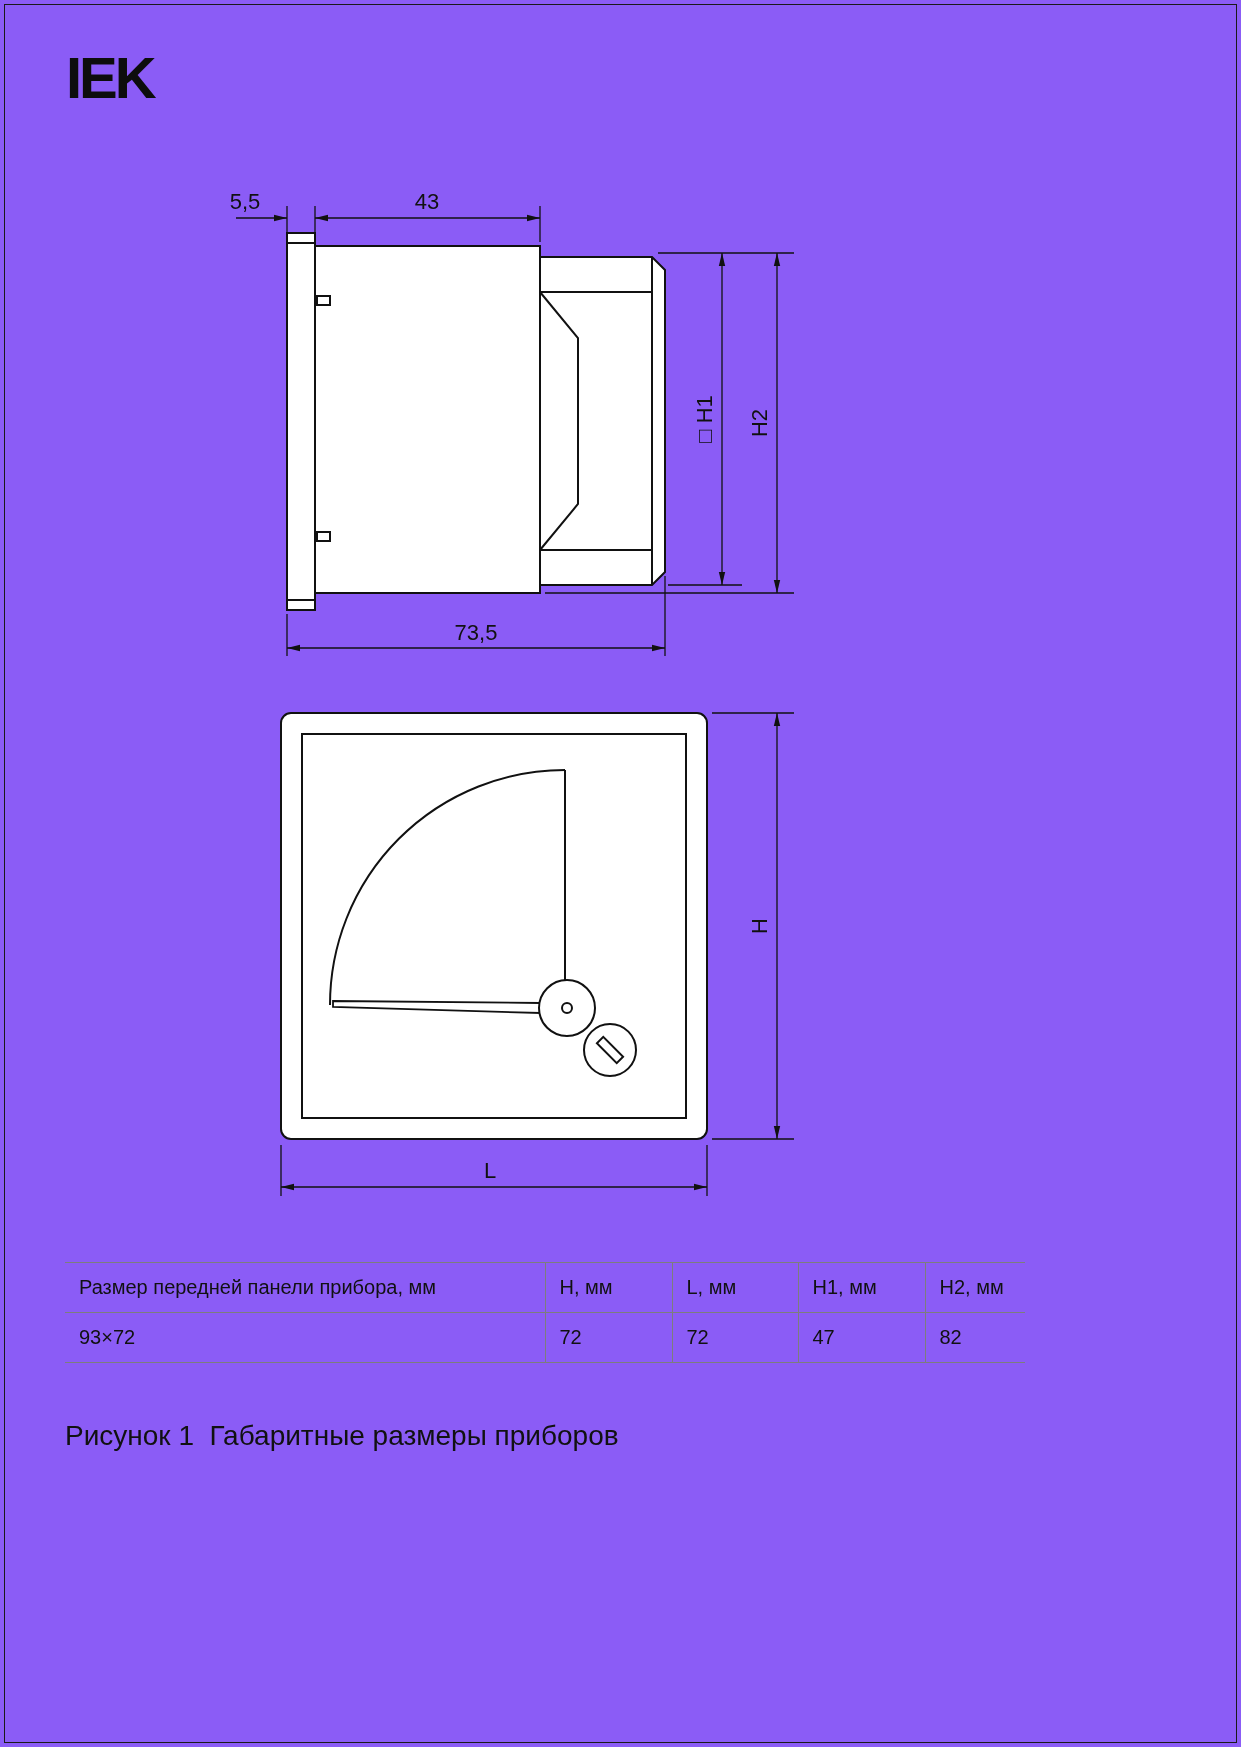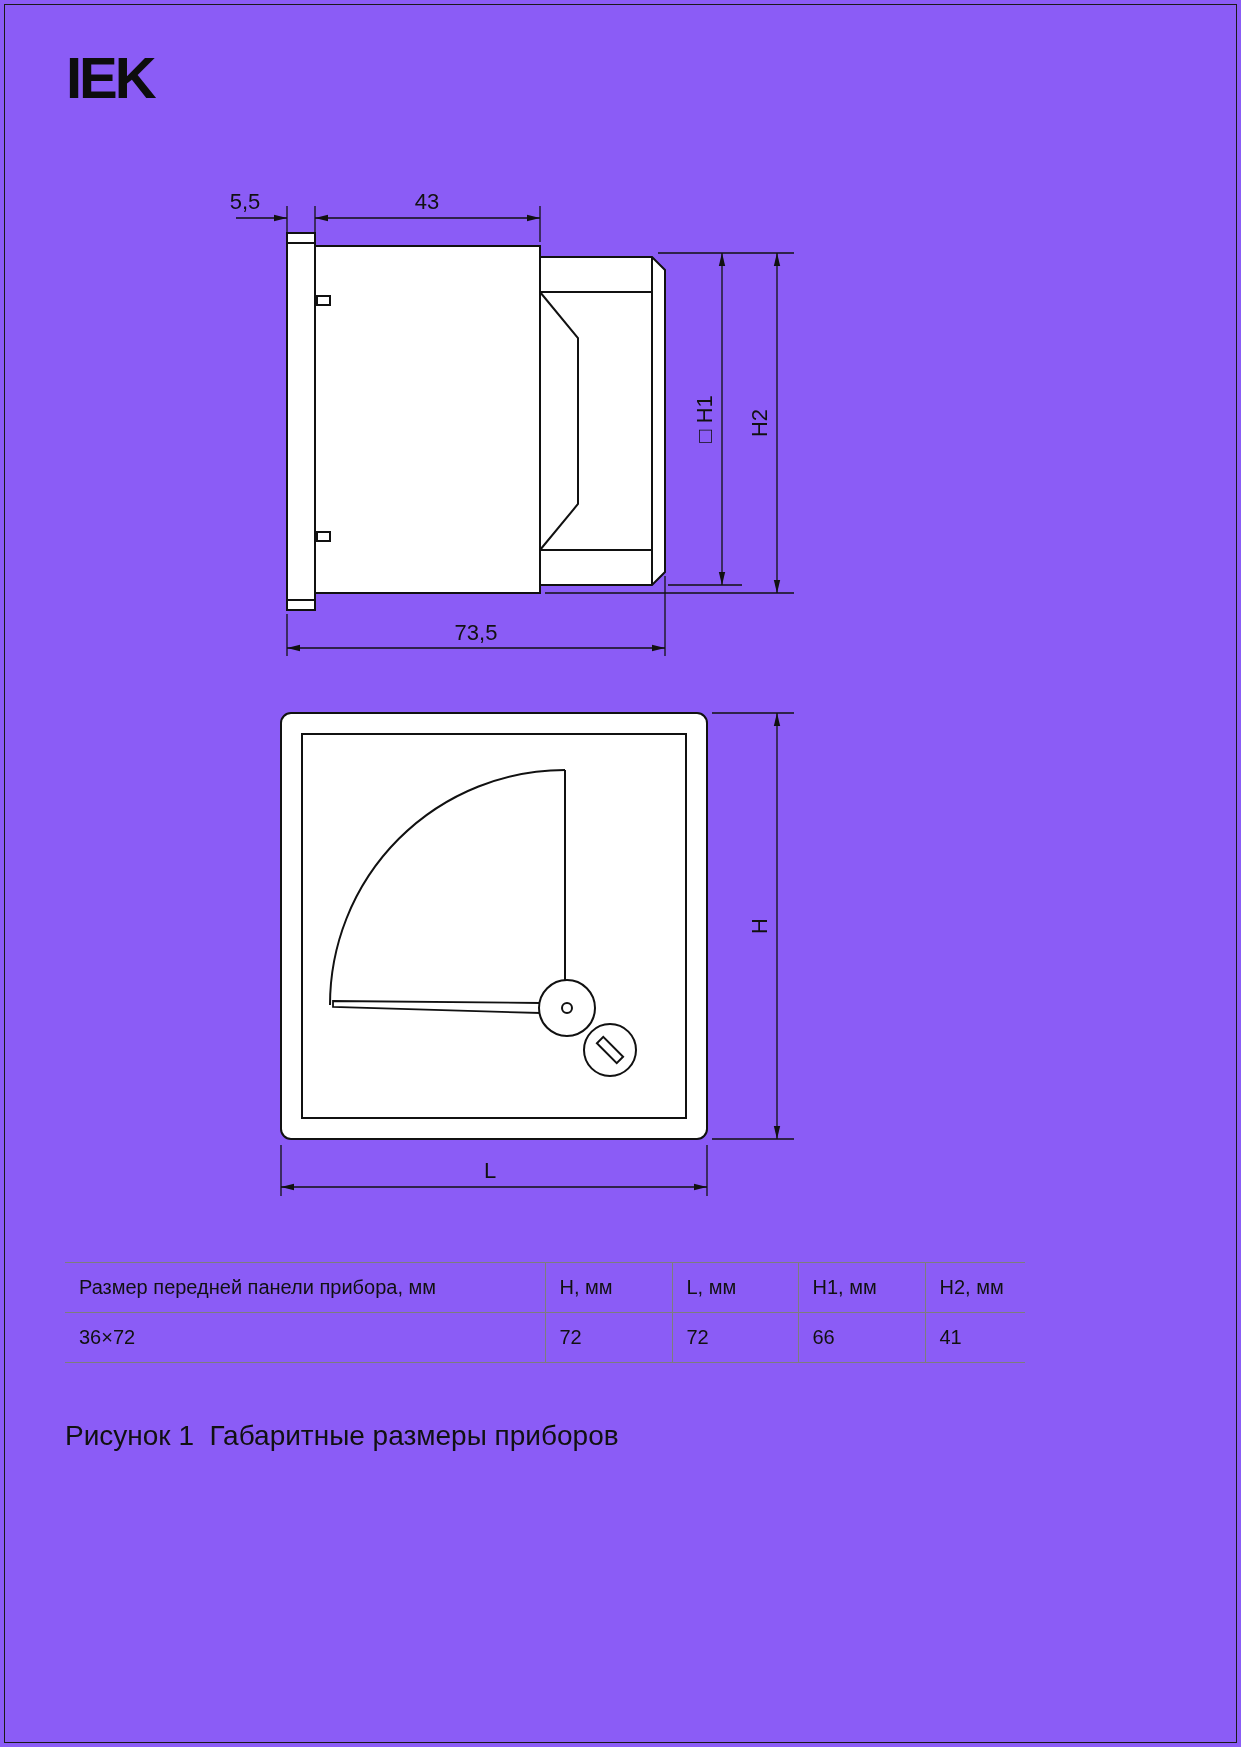--- a/index.html
+++ b/index.html
@@ -158,23 +158,23 @@
       <tr>
         <th>Размер передней панели прибора, мм</th>
         <th>H, мм</th>
         <th>L, мм</th>
         <th>H1, мм</th>
         <th>H2, мм</th>
       </tr>
     </thead>
     <tbody>
       <tr>
-        <td>36×72</td>
+        <td>93×72</td>
         <td>72</td>
         <td>72</td>
-        <td>66</td>
-        <td>41</td>
+        <td>47</td>
+        <td>82</td>
       </tr>
     </tbody>
   </table>
 
   <div class="caption">Рисунок 1  Габаритные размеры приборов</div>
 </div>
 
 </body></html>

